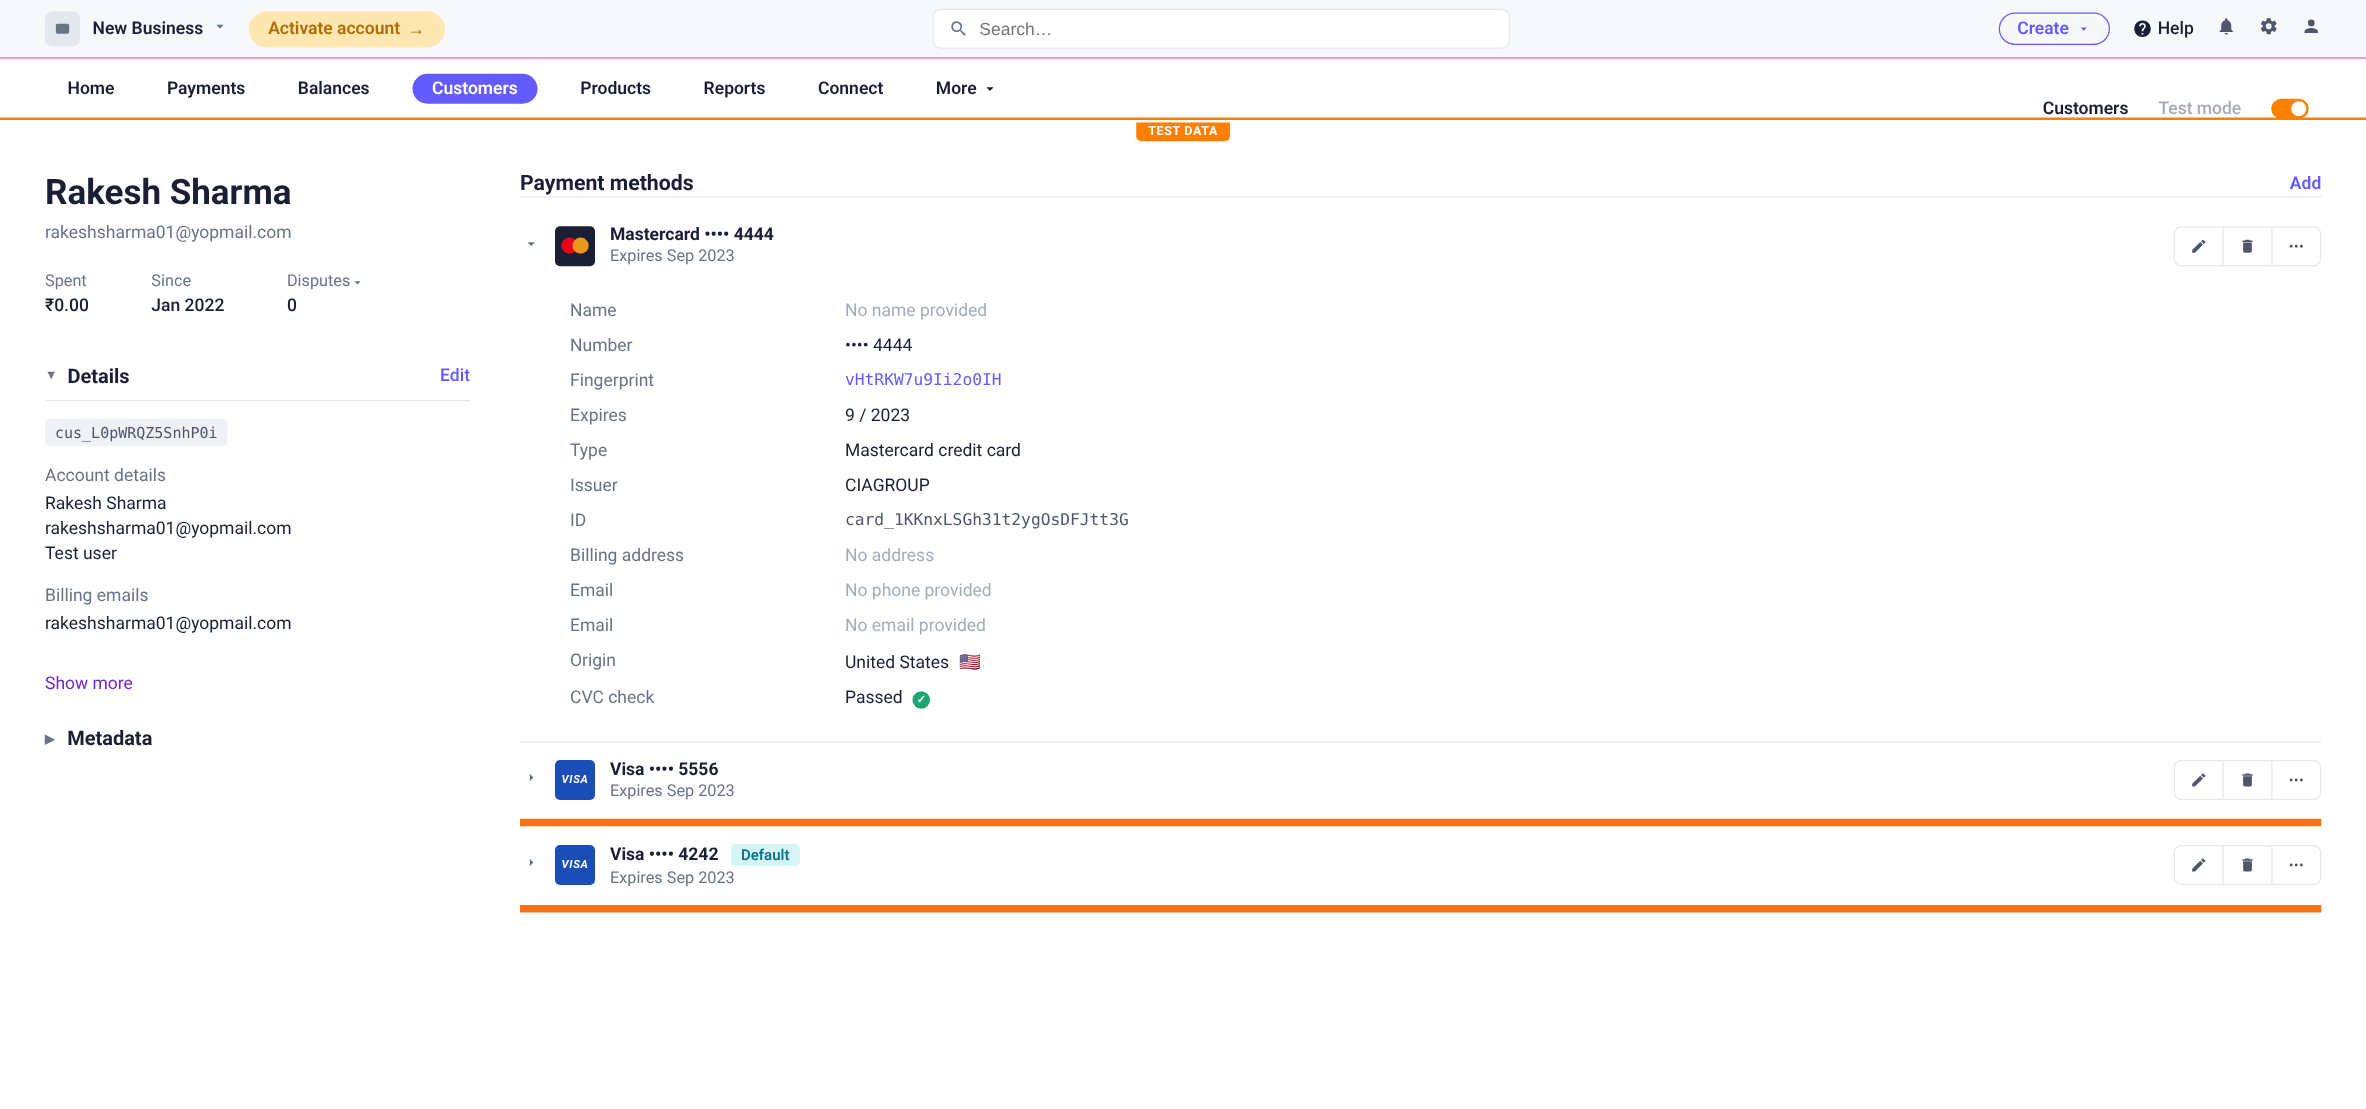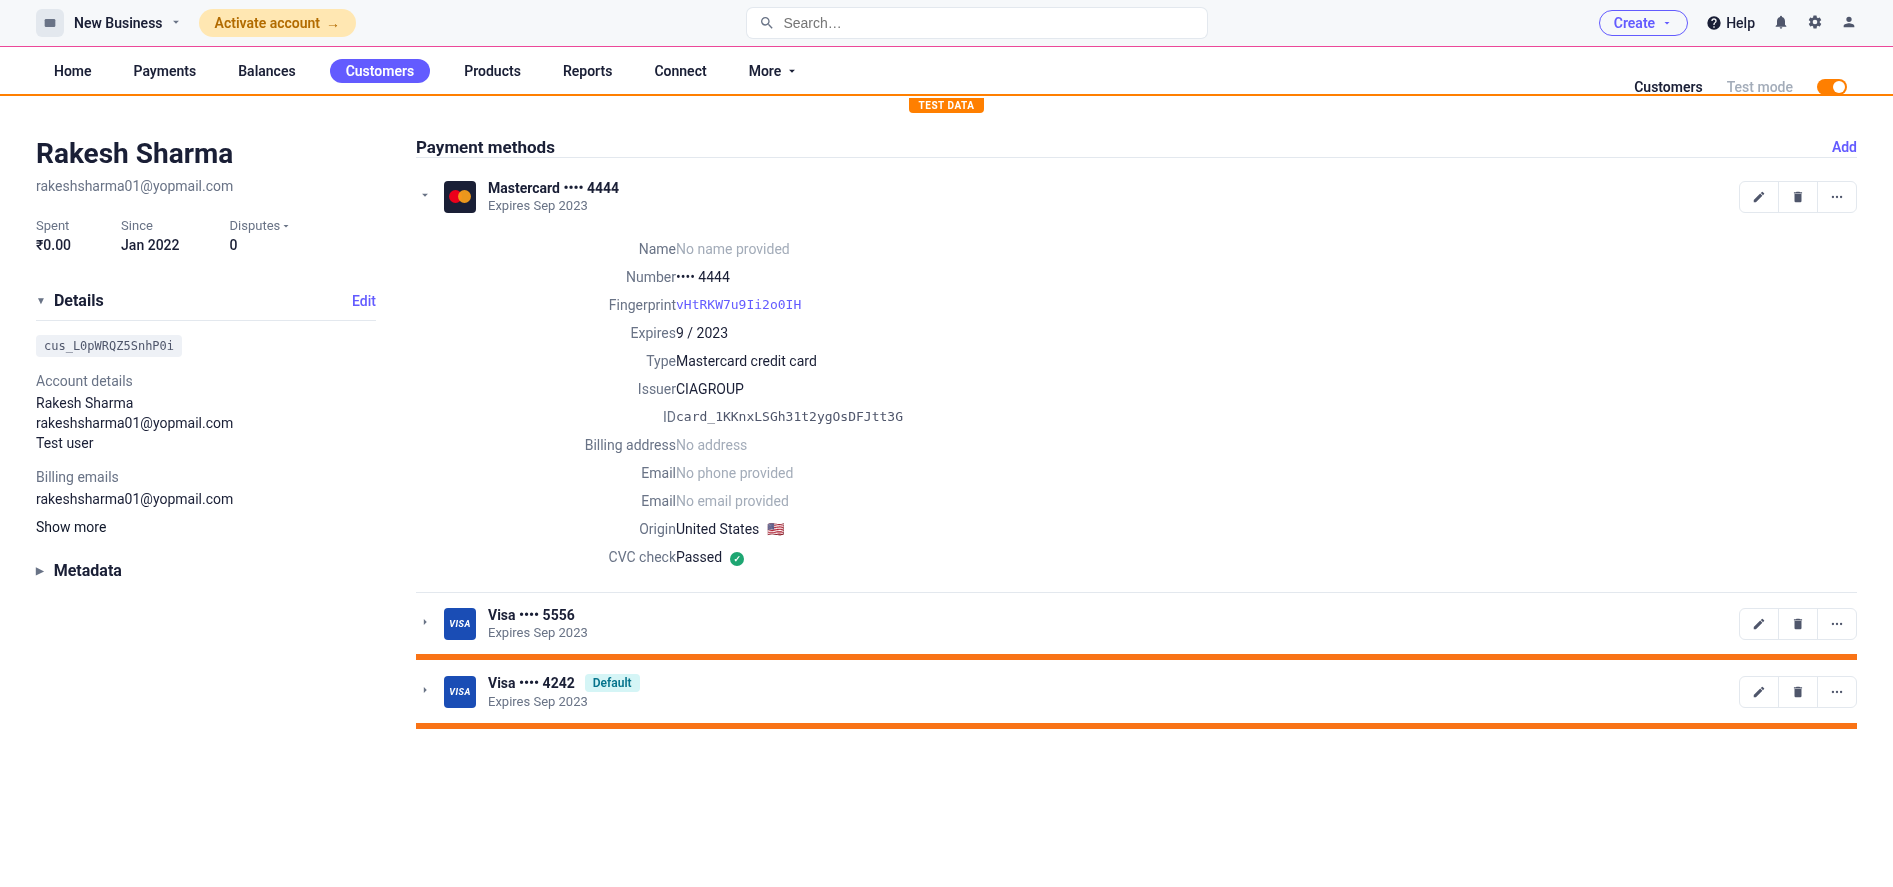--- a/index.html
+++ b/index.html
@@ -50,21 +50,21 @@
 .stat-disputes { display:flex; align-items:center; gap:0; }
 
 .section-head { display:flex; align-items:center; justify-content:space-between; padding:10px 0; border-bottom:1px solid #e3e8ee; margin-bottom:14px; }
 .section-title { font-weight:700; font-size:16px; display:flex; align-items:center; gap:8px; }
 .triangle { font-size:10px; color:#697386; }
 .edit-link { color:#635bff; font-weight:500; cursor:pointer; }
 
 .id-chip { display:inline-block; background:#eef1f6; padding:4px 8px; border-radius:4px; font-family: ui-monospace, Menlo, monospace; font-size:12px; color:#4f566b; margin-bottom:16px; }
 .detail-label { color:#697386; margin-bottom:6px; }
 .detail-line { color:#1a1f36; margin-bottom:4px; }
-.show-more { color:#0f172a; cursor:pointer; margin-top:8px; display:inline-block; }
+.show-more { color:#6d28d9; cursor:pointer; margin-top:28px; display:inline-block; }
 .billing-block { margin-top:18px; }
 
 .metadata-head { display:flex; align-items:center; gap:10px; font-weight:700; font-size:16px; margin-top:26px; }
 
 
 .main-head { display:flex; justify-content:space-between; align-items:center; border-bottom:1px solid #e3e8ee; margin-bottom:8px; }
 .main-title { font-weight:700; font-size:17px; }
 .add-link { color:#635bff; font-weight:600; cursor:pointer; }
 
 .pm-row { display:flex; align-items:center; padding:14px 0; border-bottom:6px solid #f97316; }
@@ -80,21 +80,21 @@
 .pm-title { font-weight:700; color:#1a1f36; margin-bottom:2px; display:flex; align-items:center; gap:10px; }
 .pm-sub { color:#697386; font-size:13px; }
 .default-chip { background:#d5f5f6; color:#06748c; font-size:12px; font-weight:600; padding:2px 8px; border-radius:4px; }
 .row-actions { display:flex; border:1px solid #e3e8ee; border-radius:6px; overflow:hidden; }
 .row-actions > div { padding:8px 12px; cursor:pointer; color:#4f566b; border-left:1px solid #e3e8ee; }
 .row-actions > div:first-child { border-left:none; }
 .row-actions svg { width:14px; height:14px; fill:currentColor; display:block; }
 
 .pm-details { padding: 8px 0 20px 40px; border-bottom:1px solid #e3e8ee; }
 .pm-detail-row { display:flex; padding:6px 0; }
-.pm-detail-label { width:220px; color:#697386;text-align:right; }
+.pm-detail-label { width:220px; color:#697386; }
 .pm-detail-value { color:#1a1f36; }
 .pm-detail-value.muted { color:#a3acb9; }
 .pm-detail-value.mono { font-family: ui-monospace, Menlo, monospace; font-size:13px; color:#635bff; }
 .pm-detail-value.mono.gray { color:#4f566b; }
 .flag { display:inline-block; margin-left:8px; }
 .check-circle { display:inline-flex; width:14px; height:14px; background:#1ea672; border-radius:50%; margin-left:8px; align-items:center; justify-content:center; }
 .check-circle::after { content:'✓'; color:#fff; font-size:9px; font-weight:700; }
 </style>
 </head>
 <body>

